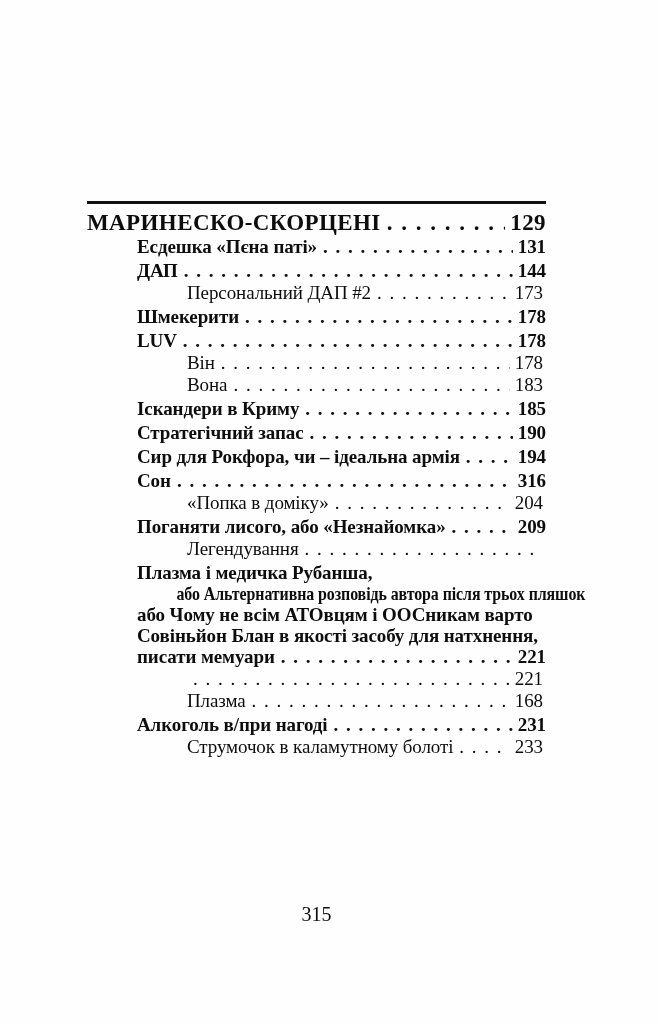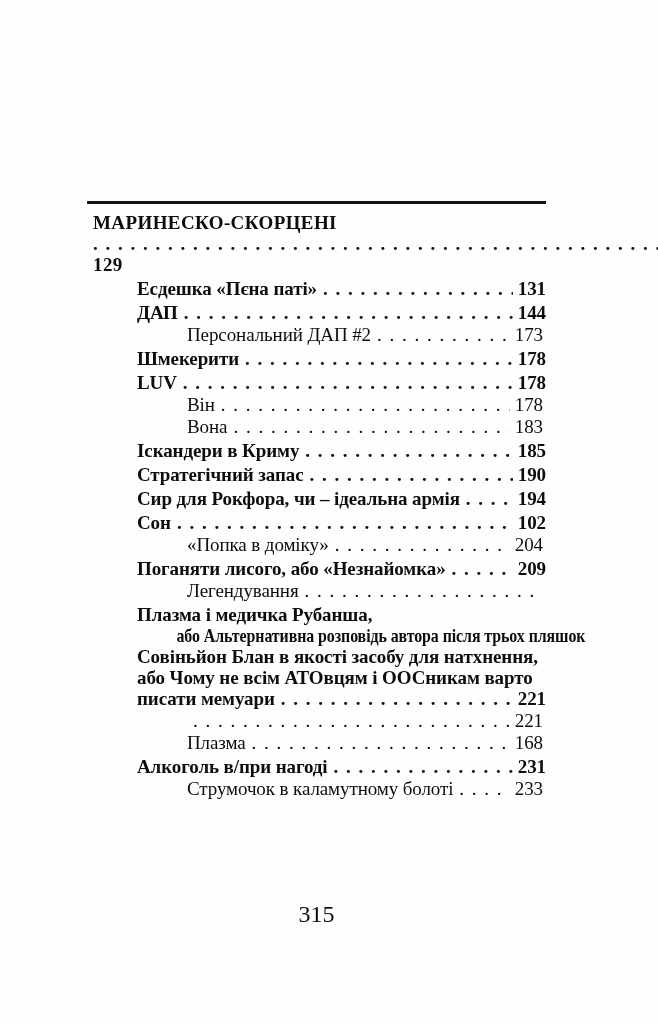--- a/index.html
+++ b/index.html
@@ -32,21 +32,21 @@
   }
   .row {
     display: flex;
     align-items: baseline;
     font-size: 19px;
     line-height: 21px;
     letter-spacing: -0.1px;
     white-space: nowrap;
   }
   .row.b { font-weight: 700; }
-  .row.l1 { font-size: 19px; letter-spacing: 0.4px; margin-top: 0; flex-direction: column; }
+  .row.l1 { font-size: 23px; letter-spacing: 0.4px; margin-top: 0; }
   .row.l2 { padding-left: 50px; margin-top: 3px; }
   .row.l3 { padding-left: 100px; margin-top: 1px; padding-right: 3px; }
   .row.cont { margin-top: 0; align-items: flex-end; }
   .t {
     white-space: nowrap;
     transform-origin: left baseline;
   }
   .dots {
     flex: 1 1 auto;
     overflow: hidden;
@@ -58,21 +58,21 @@
     content: ". . . . . . . . . . . . . . . . . . . . . . . . . . . . . . . . . . . . . . . . . . . . . . . . . . . . . . . . . . . . . . . . . . . . . . . . . . . . . . . . . . . . . . . . . . . . . . . .";
     letter-spacing: 1.5px;
   }
   .pg { white-space: nowrap; }
   .footer {
     position: absolute;
     left: 87px;
     top: 902px;
     width: 459px;
     text-align: center;
-    font-size: 24px;
+    font-size: 20px;
     line-height: 24px;
   }
 </style>
 </head>
 <body>
 
 <div class="sheet">
   <div class="rule"></div>
   <div class="toc">
       <div class="row l1 b">
@@ -126,21 +126,21 @@
         <span class="pg">190</span>
       </div>
       <div class="row l2 b">
         <span class="t">Сир для Рокфора, чи – ідеальна армія</span>
         <span class="dots"></span>
         <span class="pg">194</span>
       </div>
       <div class="row l2 b">
         <span class="t">Сон</span>
         <span class="dots"></span>
-        <span class="pg">102</span>
+        <span class="pg">316</span>
       </div>
       <div class="row l3">
         <span class="t">«Попка в доміку»</span>
         <span class="dots"></span>
         <span class="pg">204</span>
       </div>
       <div class="row l2 b">
         <span class="t">Поганяти лисого, або «Незнайомка»</span>
         <span class="dots"></span>
         <span class="pg">209</span>
@@ -149,24 +149,24 @@
         <span class="t">Легендування</span>
         <span class="dots"></span>
       </div>
       <div class="row l2 b">
         <span class="t">Плазма і медичка Рубанша,</span>
       </div>
       <div class="row l2 b cont">
         <span class="t" style="transform: scaleX(0.838115);">або Альтернативна розповідь автора після трьох пляшок</span>
       </div>
       <div class="row l2 b cont">
-        <span class="t">Совіньйон Блан в якості засобу для натхнення,</span>
+        <span class="t">або Чому не всім АТОвцям і ООСникам варто</span>
       </div>
       <div class="row l2 b cont">
-        <span class="t">або Чому не всім АТОвцям і ООСникам варто</span>
+        <span class="t">Совіньйон Блан в якості засобу для натхнення,</span>
       </div>
       <div class="row l2 b cont">
         <span class="t">писати мемуари</span>
         <span class="dots"></span>
         <span class="pg">221</span>
       </div>
       <div class="row l3">
         <span class="dots"></span>
         <span class="pg">221</span>
       </div>

